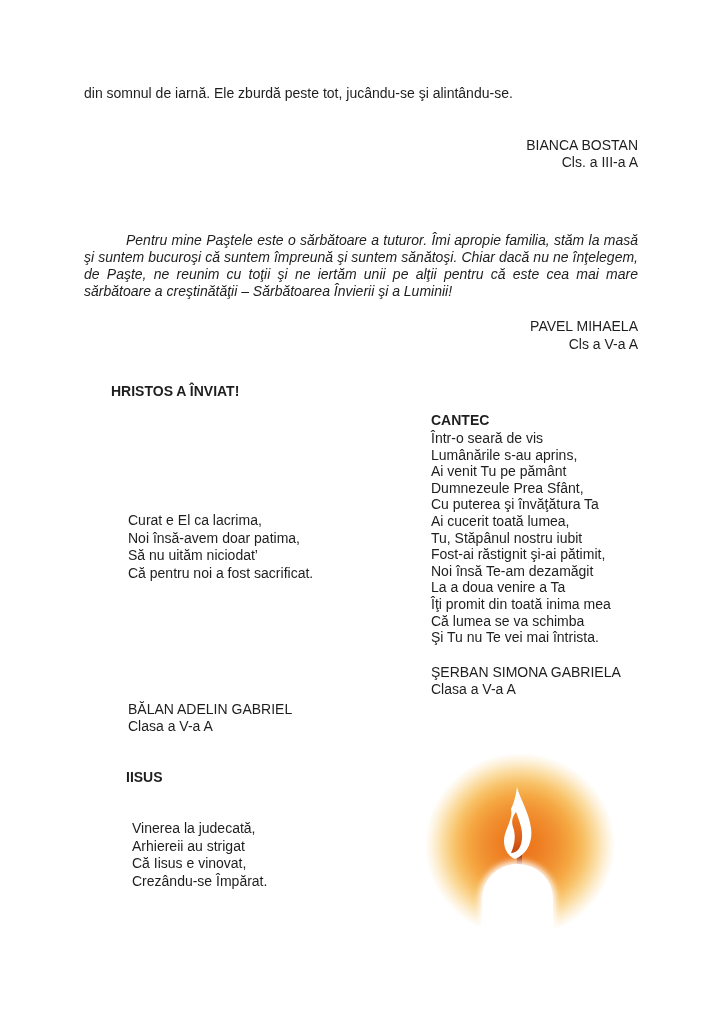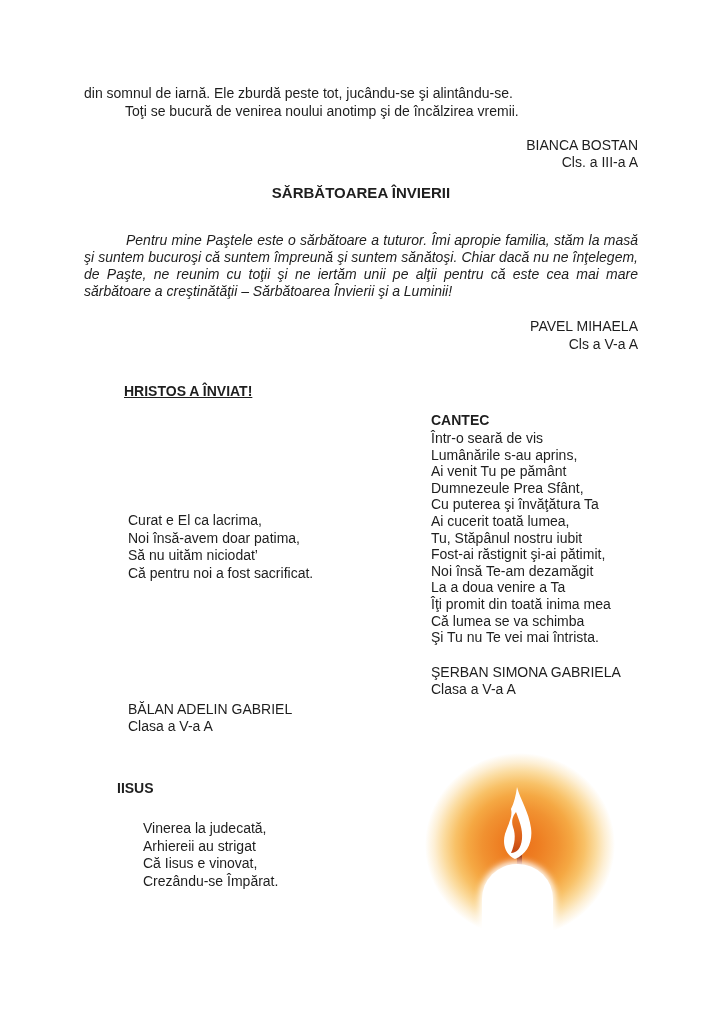--- a/index.html
+++ b/index.html
@@ -62,39 +62,37 @@
     left: 496px; top: 786px; width: 42px; height: 76px;
     z-index: 4;
   }
 </style>
 </head>
 <body>
 
 <div class="page">
 
   <div class="abs" style="left:84px; top:85px;">din somnul de iarnă. Ele zburdă peste tot, jucându-se şi alintându-se.</div>
-  <div class="abs" style="left:125px; top:103px;">Toţi se bucură de venirea noului anotimp şi de încălzirea vremii.</div>
   <div class="abs right" style="right:86px; top:137px;">BIANCA BOSTAN</div>
   <div class="abs right" style="right:86px; top:154px;margin-left:30px;">Cls. a III-a A</div>
 
-  <div class="doc-title">SĂRBĂTOAREA ÎNVIERII</div>
   <div class="para" style="left:84px; top:232px; width:554px;font-style:italic;">Pentru mine Paştele este o sărbătoare a tuturor. Îmi apropie familia, stăm la masă şi suntem bucuroşi că suntem împreună şi suntem sănătoşi. Chiar dacă nu ne înţelegem, de Paşte, ne reunim cu toţii şi ne iertăm unii pe alţii pentru că este cea mai mare sărbătoare a creştinătăţii – Sărbătoarea Învierii şi a Luminii!</div>
   <div class="abs right" style="right:86px; top:318px;">PAVEL MIHAELA</div>
   <div class="abs right" style="right:86px; top:336px;">Cls a V-a A</div>
 
-  <div class="abs bold" style="left:124px; top:383px;text-decoration:underline;">HRISTOS A ÎNVIAT!</div>
+  <div class="abs bold" style="left:111px; top:383px;">HRISTOS A ÎNVIAT!</div>
   <div class="abs lines" style="left:128px; top:512px;">Curat e El ca lacrima,
 Noi însă-avem doar patima,
 Să nu uităm niciodat’
 Că pentru noi a fost sacrificat.</div>
   <div class="abs" style="left:128px; top:701px;">BĂLAN ADELIN GABRIEL</div>
   <div class="abs" style="left:128px; top:718px;">Clasa a V-a A</div>
 
-  <div class="abs bold" style="left:117px; top:769px;margin-top:11px;">IISUS</div>
-  <div class="abs lines" style="left:143px; top:820px;">Vinerea la judecată,
+  <div class="abs bold" style="left:126px; top:769px;">IISUS</div>
+  <div class="abs lines" style="left:132px; top:820px;">Vinerea la judecată,
 Arhiereii au strigat
 Că Iisus e vinovat,
 Crezându-se Împărat.</div>
 
   <div class="abs bold" style="left:431px; top:396px;margin-top:16px;">CANTEC</div>
   <div class="abs" style="left:431px; top:664px;">ŞERBAN SIMONA GABRIELA</div>
   <div class="abs lines" style="left:431px; top:430px; line-height:16.6px;">Într-o seară de vis
 Lumânările s-au aprins,
 Ai venit Tu pe pământ
 Dumnezeule Prea Sfânt,

